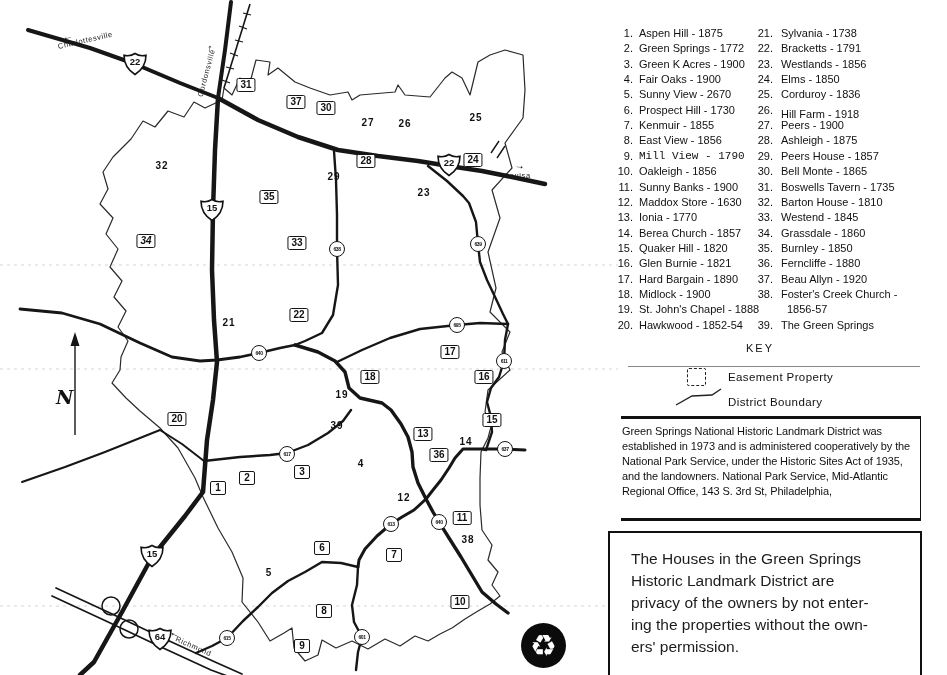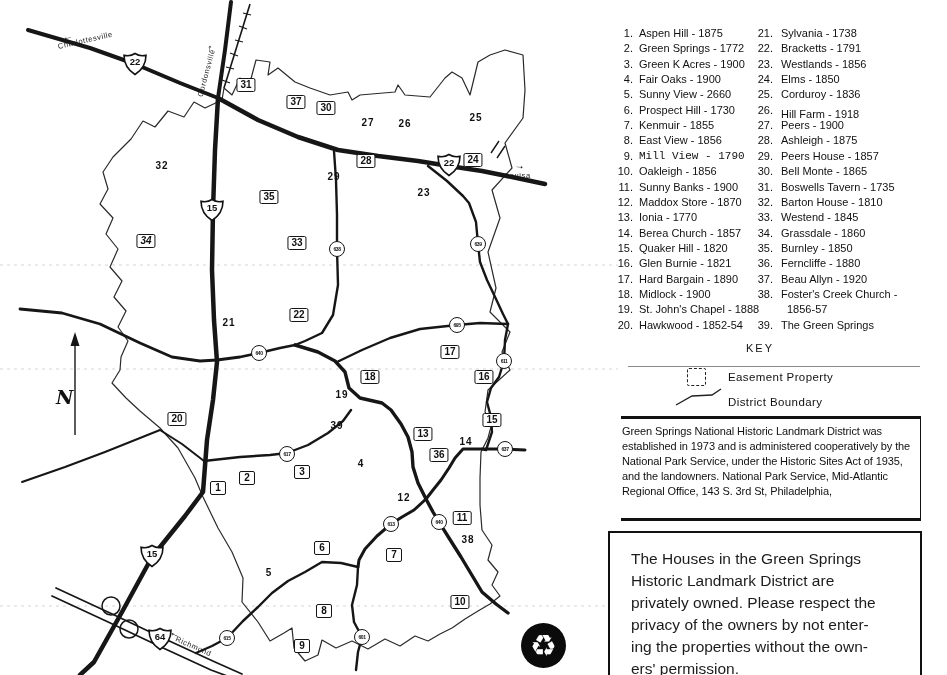--- a/index.html
+++ b/index.html
@@ -223,21 +223,21 @@
       <div class="leg-row" style="top: 56.7px; left: 0px;">
         <div class="leg-num" style="left: 611px; width: 22px; top: 0px;">3.</div>
         <div class="leg-lab" style="left: 639px; top: 0px;">Green K Acres - 1900</div>
       </div>
       <div class="leg-row" style="top: 72.05px; left: 0px;">
         <div class="leg-num" style="left: 611px; width: 22px; top: 0px;">4.</div>
         <div class="leg-lab" style="left: 639px; top: 0px;">Fair Oaks - 1900</div>
       </div>
       <div class="leg-row" style="top: 87.4px; left: 0px;">
         <div class="leg-num" style="left: 611px; width: 22px; top: 0px;">5.</div>
-        <div class="leg-lab" style="left: 639px; top: 0px;">Sunny View - 2660</div>
+        <div class="leg-lab" style="left: 639px; top: 0px;">Sunny View - 2670</div>
       </div>
       <div class="leg-row" style="top: 102.75px; left: 0px;">
         <div class="leg-num" style="left: 611px; width: 22px; top: 0px;">6.</div>
         <div class="leg-lab" style="left: 639px; top: 0px;">Prospect Hill - 1730</div>
       </div>
       <div class="leg-row" style="top: 118.1px; left: 0px;">
         <div class="leg-num" style="left: 611px; width: 22px; top: 0px;">7.</div>
         <div class="leg-lab" style="left: 639px; top: 0px;">Kenmuir - 1855</div>
       </div>
       <div class="leg-row" style="top: 133.45px; left: 0px;">
@@ -251,21 +251,21 @@
       <div class="leg-row" style="top: 164.15px; left: 0px;">
         <div class="leg-num" style="left: 611px; width: 22px; top: 0px;">10.</div>
         <div class="leg-lab" style="left: 639px; top: 0px;">Oakleigh - 1856</div>
       </div>
       <div class="leg-row" style="top: 179.5px; left: 0px;">
         <div class="leg-num" style="left: 611px; width: 22px; top: 0px;">11.</div>
         <div class="leg-lab" style="left: 639px; top: 0px;">Sunny Banks - 1900</div>
       </div>
       <div class="leg-row" style="top: 194.85px; left: 0px;">
         <div class="leg-num" style="left: 611px; width: 22px; top: 0px;">12.</div>
-        <div class="leg-lab" style="left: 639px; top: 0px;">Maddox Store - 1870</div>
+        <div class="leg-lab" style="left: 639px; top: 0px;">Maddox Store - 1630</div>
       </div>
       <div class="leg-row" style="top: 210.2px; left: 0px;">
         <div class="leg-num" style="left: 611px; width: 22px; top: 0px;">13.</div>
         <div class="leg-lab" style="left: 639px; top: 0px;">Ionia - 1770</div>
       </div>
       <div class="leg-row" style="top: 225.55px; left: 0px;">
         <div class="leg-num" style="left: 611px; width: 22px; top: 0px;">14.</div>
         <div class="leg-lab" style="left: 639px; top: 0px;">Berea Church - 1857</div>
       </div>
       <div class="leg-row" style="top: 240.9px; left: 0px;">
@@ -391,19 +391,18 @@
       <div>established in 1973 and is administered cooperatively by the</div>
       <div>National Park Service, under the Historic Sites Act of 1935,</div>
       <div>and the landowners. National Park Service, Mid-Atlantic</div>
       <div>Regional Office, 143 S. 3rd St, Philadelphia,</div>
     </div>
 
   <div id="notice-box">
     <div id="notice-text">
         <div>The Houses in the Green Springs</div>
         <div>Historic Landmark District are</div>
-        <div>privately owned. Please respect the</div>
         <div>privacy of the owners by not enter-</div>
         <div>ing the properties without the own-</div>
         <div>ers' permission.</div>
       </div>
   </div>
 </div>
 
 </body></html>

